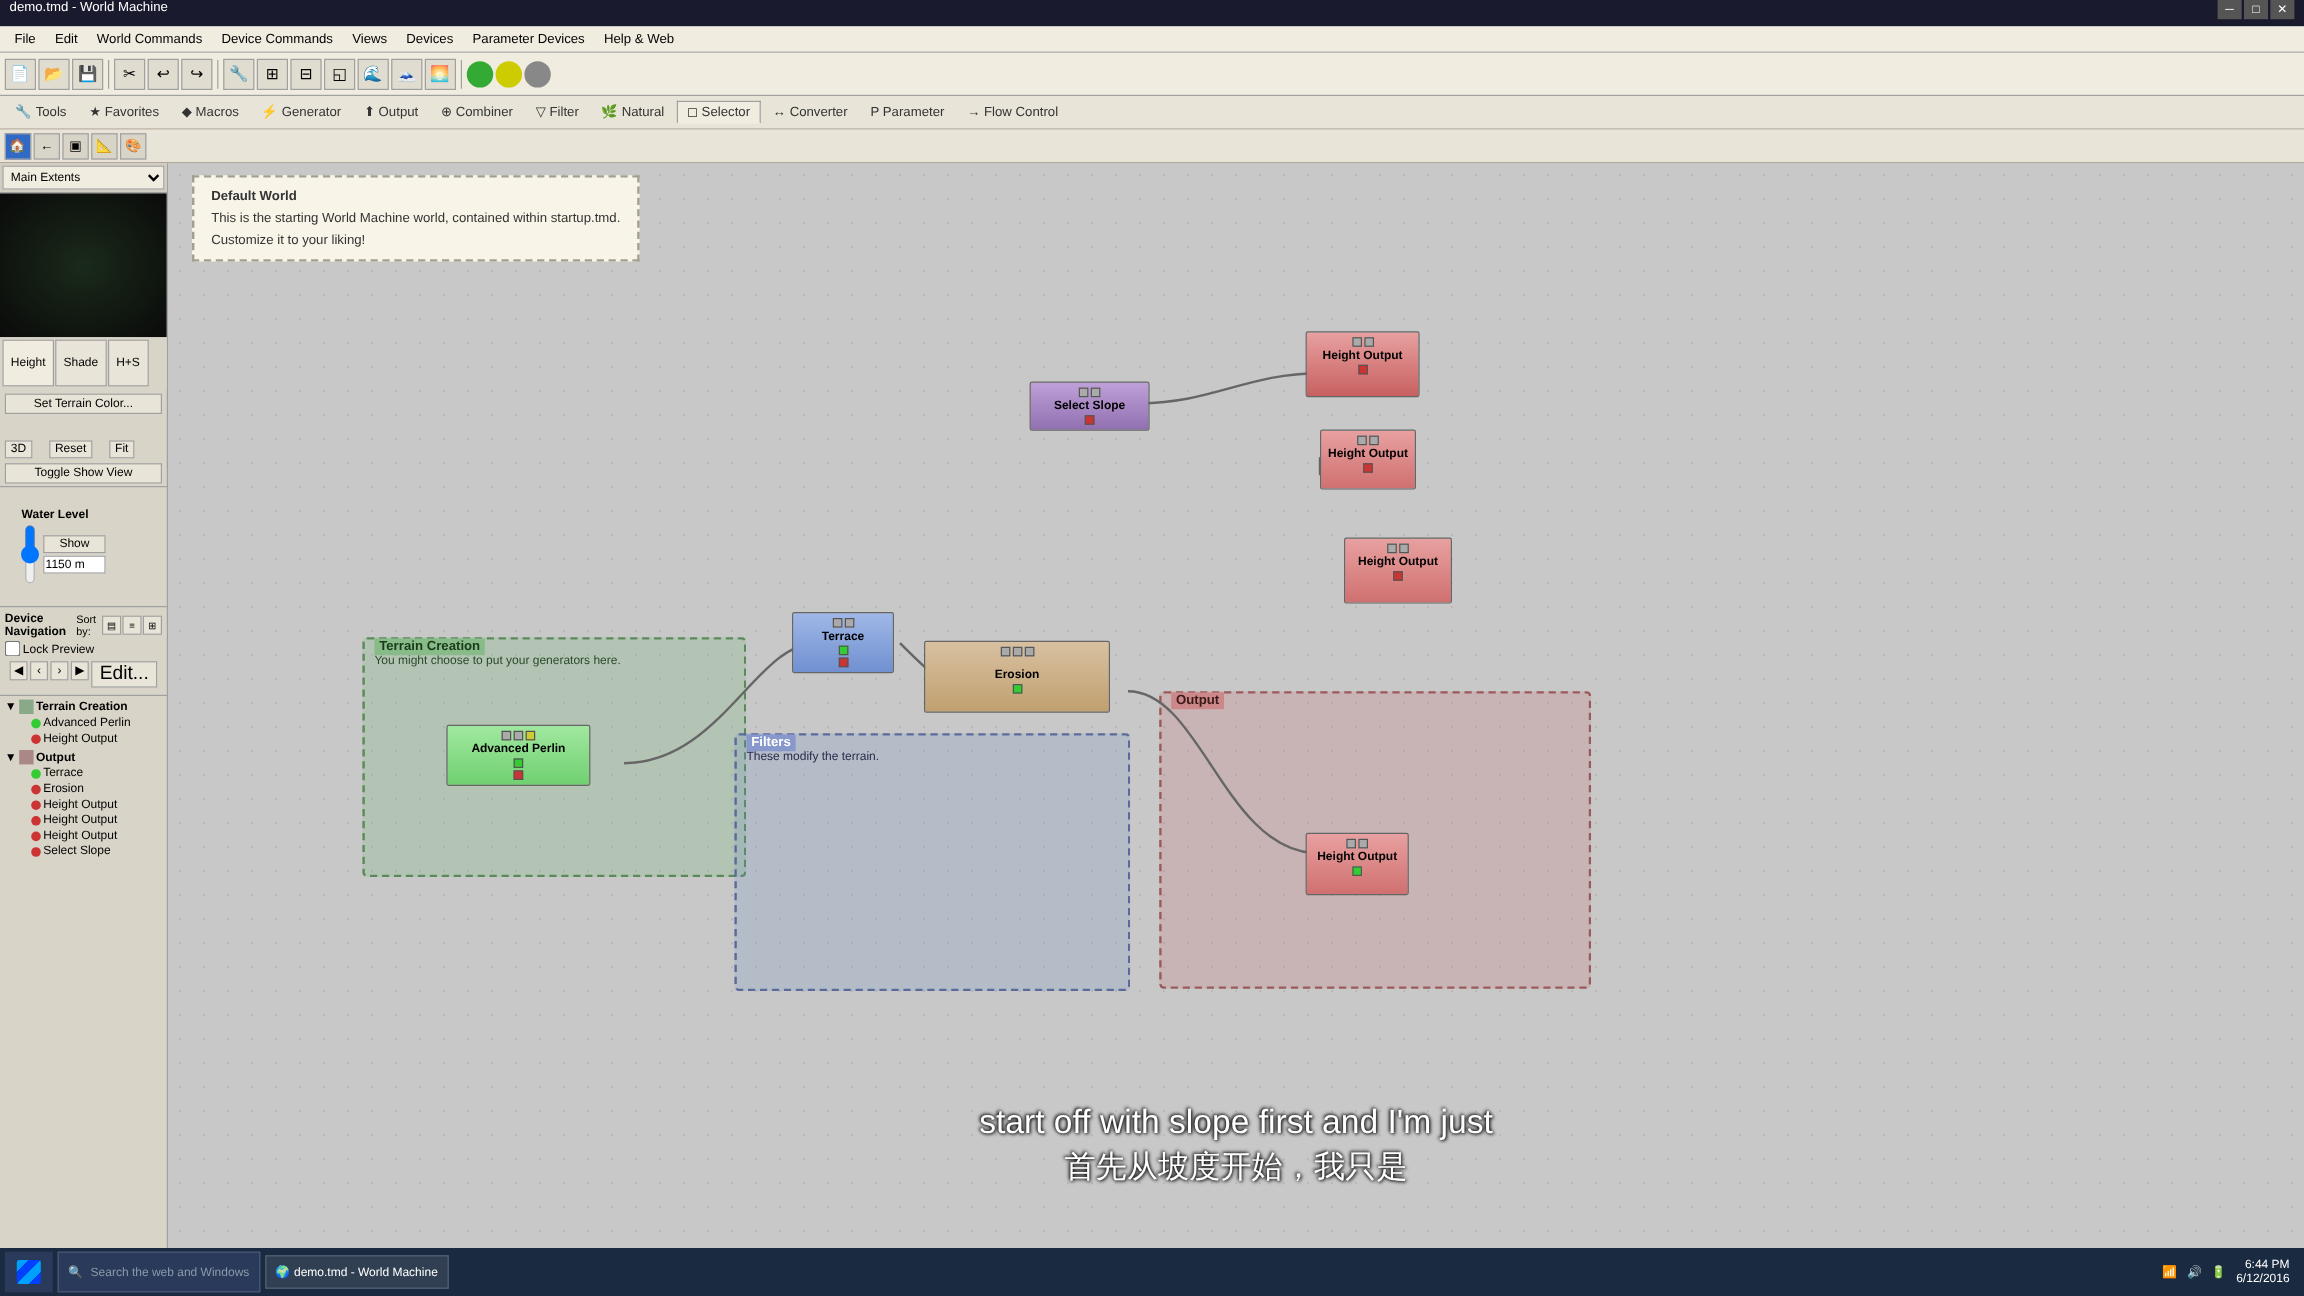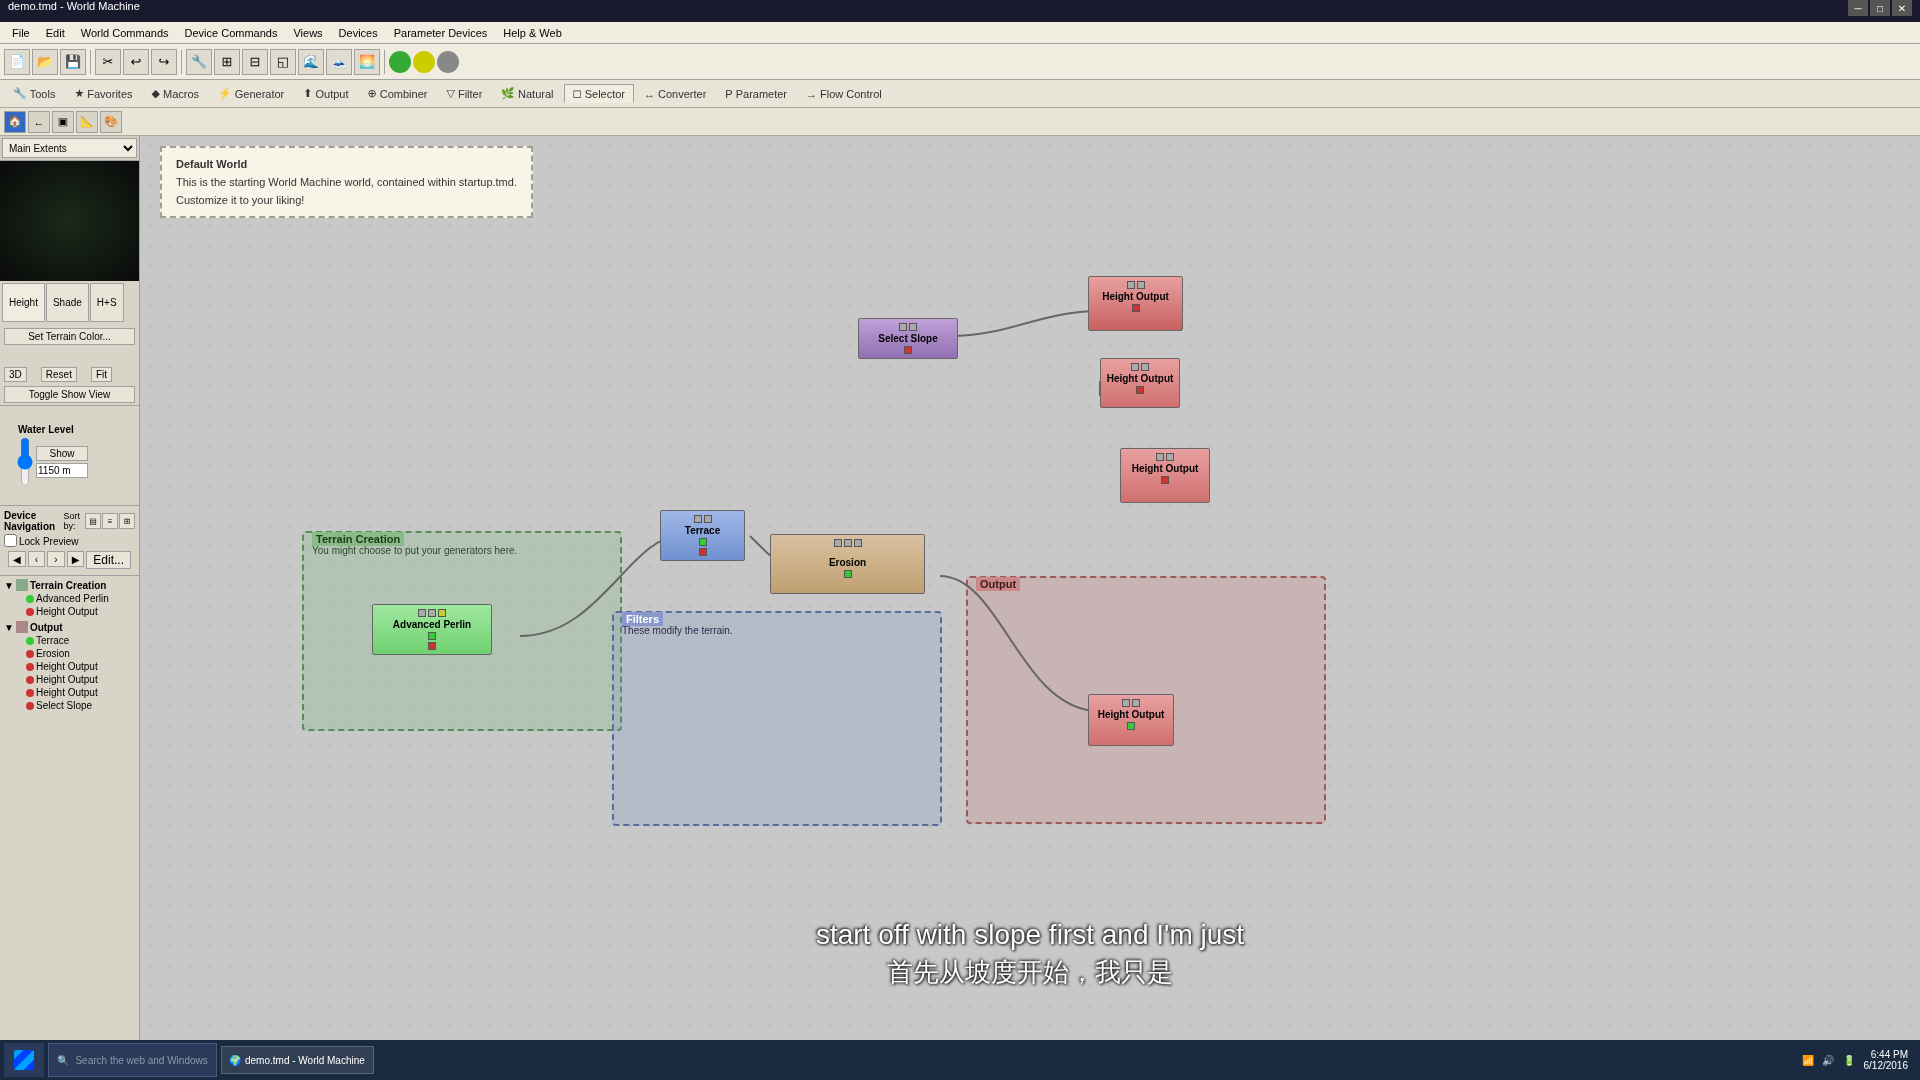--- a/index.html
+++ b/index.html
@@ -61,21 +61,21 @@
     #device-nav-label { font-size: 10px; font-weight: bold; }
     #sort-by-label { font-size: 9px; }
     #lock-preview-row { display: flex; align-items: flex-end; gap: 2px; margin-bottom: 2px; }
     #lock-preview-check { }
     #lock-preview-text { font-size: 10px; }
     #nav-sort-icons { display: flex; gap: 1px; }
     .nsort-icon { width: 16px; height: 16px; background: #e8e4d8; border: 1px solid #a0a0a0; display: flex; align-items: center; justify-content: center; font-size: 8px; cursor: pointer; }
     
     #nav-controls { display: flex; gap: 2px; padding: 2px 4px; }
     .nav-btn { width: 20px; height: 16px; background: #e8e4d8; border: 1px solid #a0a0a0; display: flex; align-items: center; justify-content: center; font-size: 10px; cursor: pointer; }
-    #edit-btn { padding: 1px 6px; font-size: 12px; background: #e8e4d8; border: 1px solid #a0a0a0; cursor: pointer; }
+    #edit-btn { padding: 1px 6px; font-size: 16px; background: #e8e4d8; border: 1px solid #a0a0a0; cursor: pointer; }
     
     #tree-section { padding: 2px; border-top: 1px solid #a0a0a0; flex: 1; overflow-y: auto; }
     .tree-group { margin-bottom: 2px; }
     .tree-group-header { display: flex; align-items: center; gap: 2px; padding: 1px 2px; cursor: pointer; font-size: 10px; font-weight: bold; }
     .tree-item-icon { width: 8px; height: 8px; border-radius: 50%; display: inline-block; }
     .tree-sub-item { padding: 1px 2px 1px 24px; font-size: 10px; cursor: pointer; display: flex; align-items: center; gap: 2px; }
 
     
     #canvas { flex: 1; background: #c8c8c8; background-image: 
       radial-gradient(circle, #b8b8b8 1px, transparent 1px);

